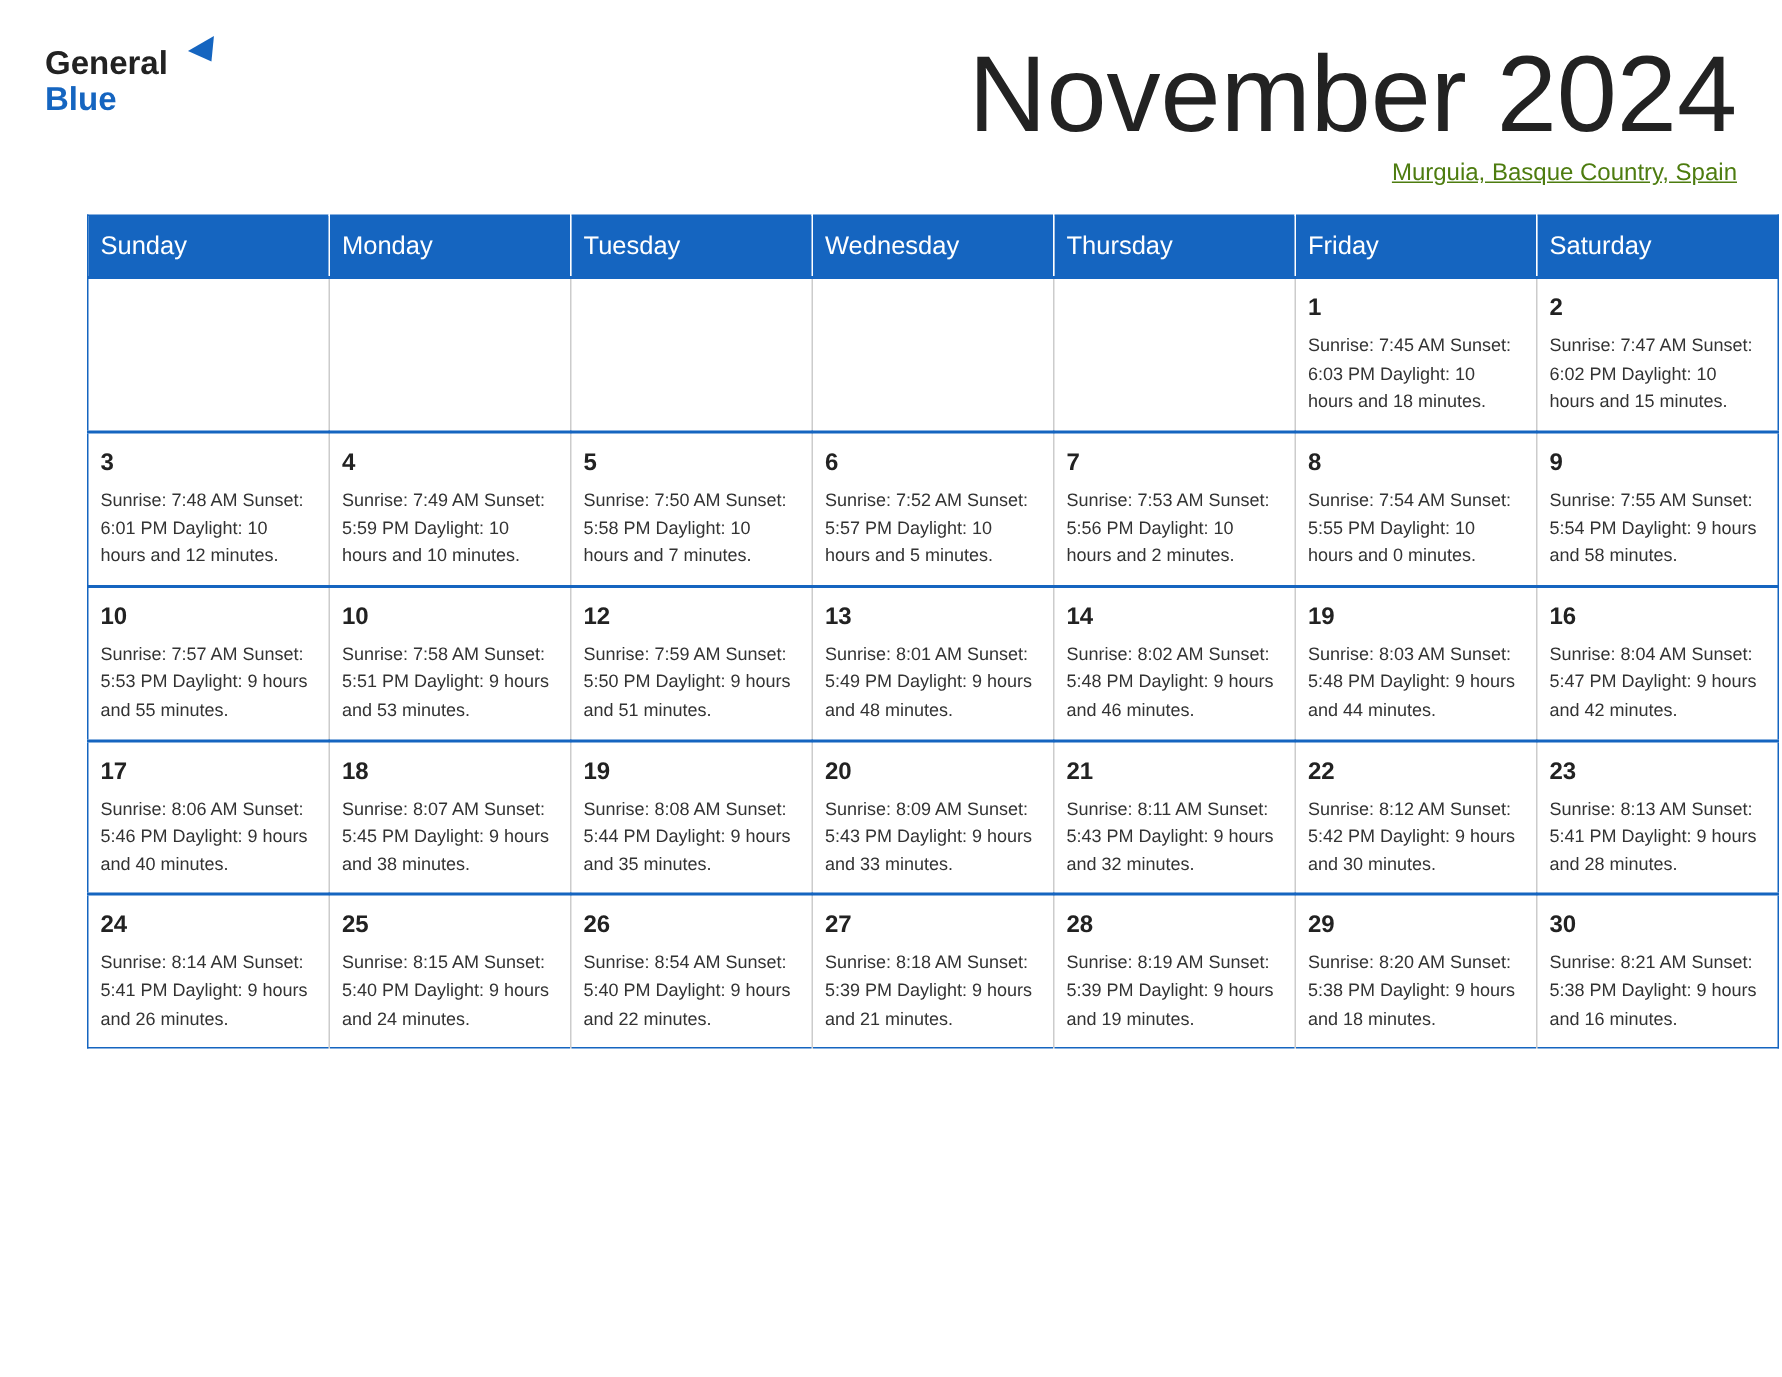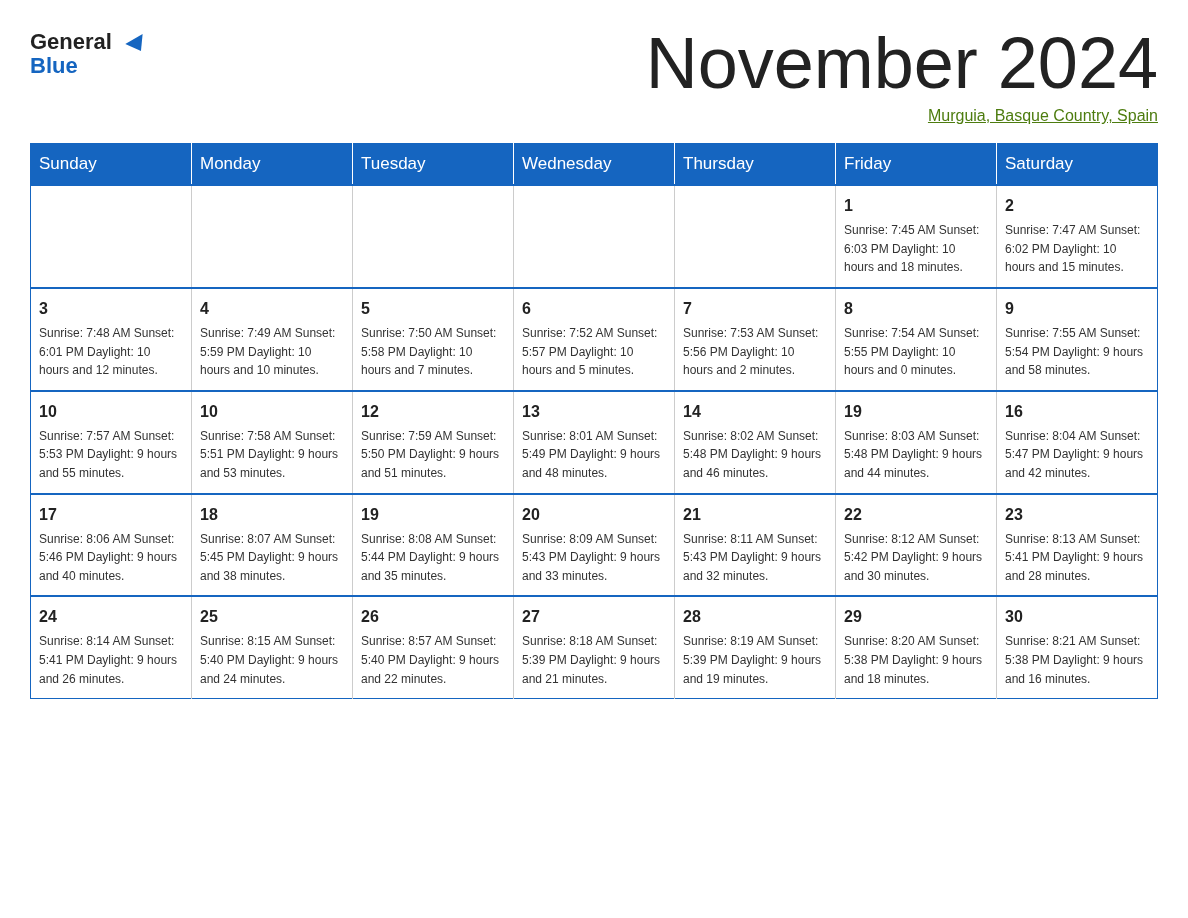--- a/index.html
+++ b/index.html
@@ -40,21 +40,21 @@
       height: 0;
       border-left: 10px solid transparent;
       border-right: 10px solid transparent;
       border-top: 14px solid #1565c0;
       transform: rotate(-30deg) translateX(4px);
       vertical-align: middle;
       margin-left: 2px;
     }
     .logo-line1 {
       display: flex;
-      align-items: flex-end;
+      align-items: flex-start;
       gap: 10px;
     }
     .title-block {
       text-align: right;
     }
     .title-block h1 {
       font-size: 72px;
       font-weight: normal;
       color: #222;
       line-height: 1.1;
@@ -63,20 +63,21 @@
       font-size: 16px;
       font-weight: normal;
       color: #4d7c0f;
       margin-top: 4px;
       text-decoration: underline;
     }
     .calendar {
       width: 100%;
       border-collapse: collapse;
       border: 1.5px solid #1565c0;
+      margin-left: 28px;
     }
     .calendar thead tr {
       background-color: #1565c0;
     }
     .calendar thead th {
       color: #fff;
       font-size: 17px;
       font-weight: normal;
       padding: 10px 8px;
       text-align: left;
@@ -334,21 +335,21 @@
         </td>
         <td>
           <span class="day-number">25</span>
           <div class="day-info">Sunrise: 8:15 AM
 Sunset: 5:40 PM
 Daylight: 9 hours
 and 24 minutes.</div>
         </td>
         <td>
           <span class="day-number">26</span>
-          <div class="day-info">Sunrise: 8:57 AM
+          <div class="day-info">Sunrise: 8:54 AM
 Sunset: 5:40 PM
 Daylight: 9 hours
 and 22 minutes.</div>
         </td>
         <td>
           <span class="day-number">27</span>
           <div class="day-info">Sunrise: 8:18 AM
 Sunset: 5:39 PM
 Daylight: 9 hours
 and 21 minutes.</div>

